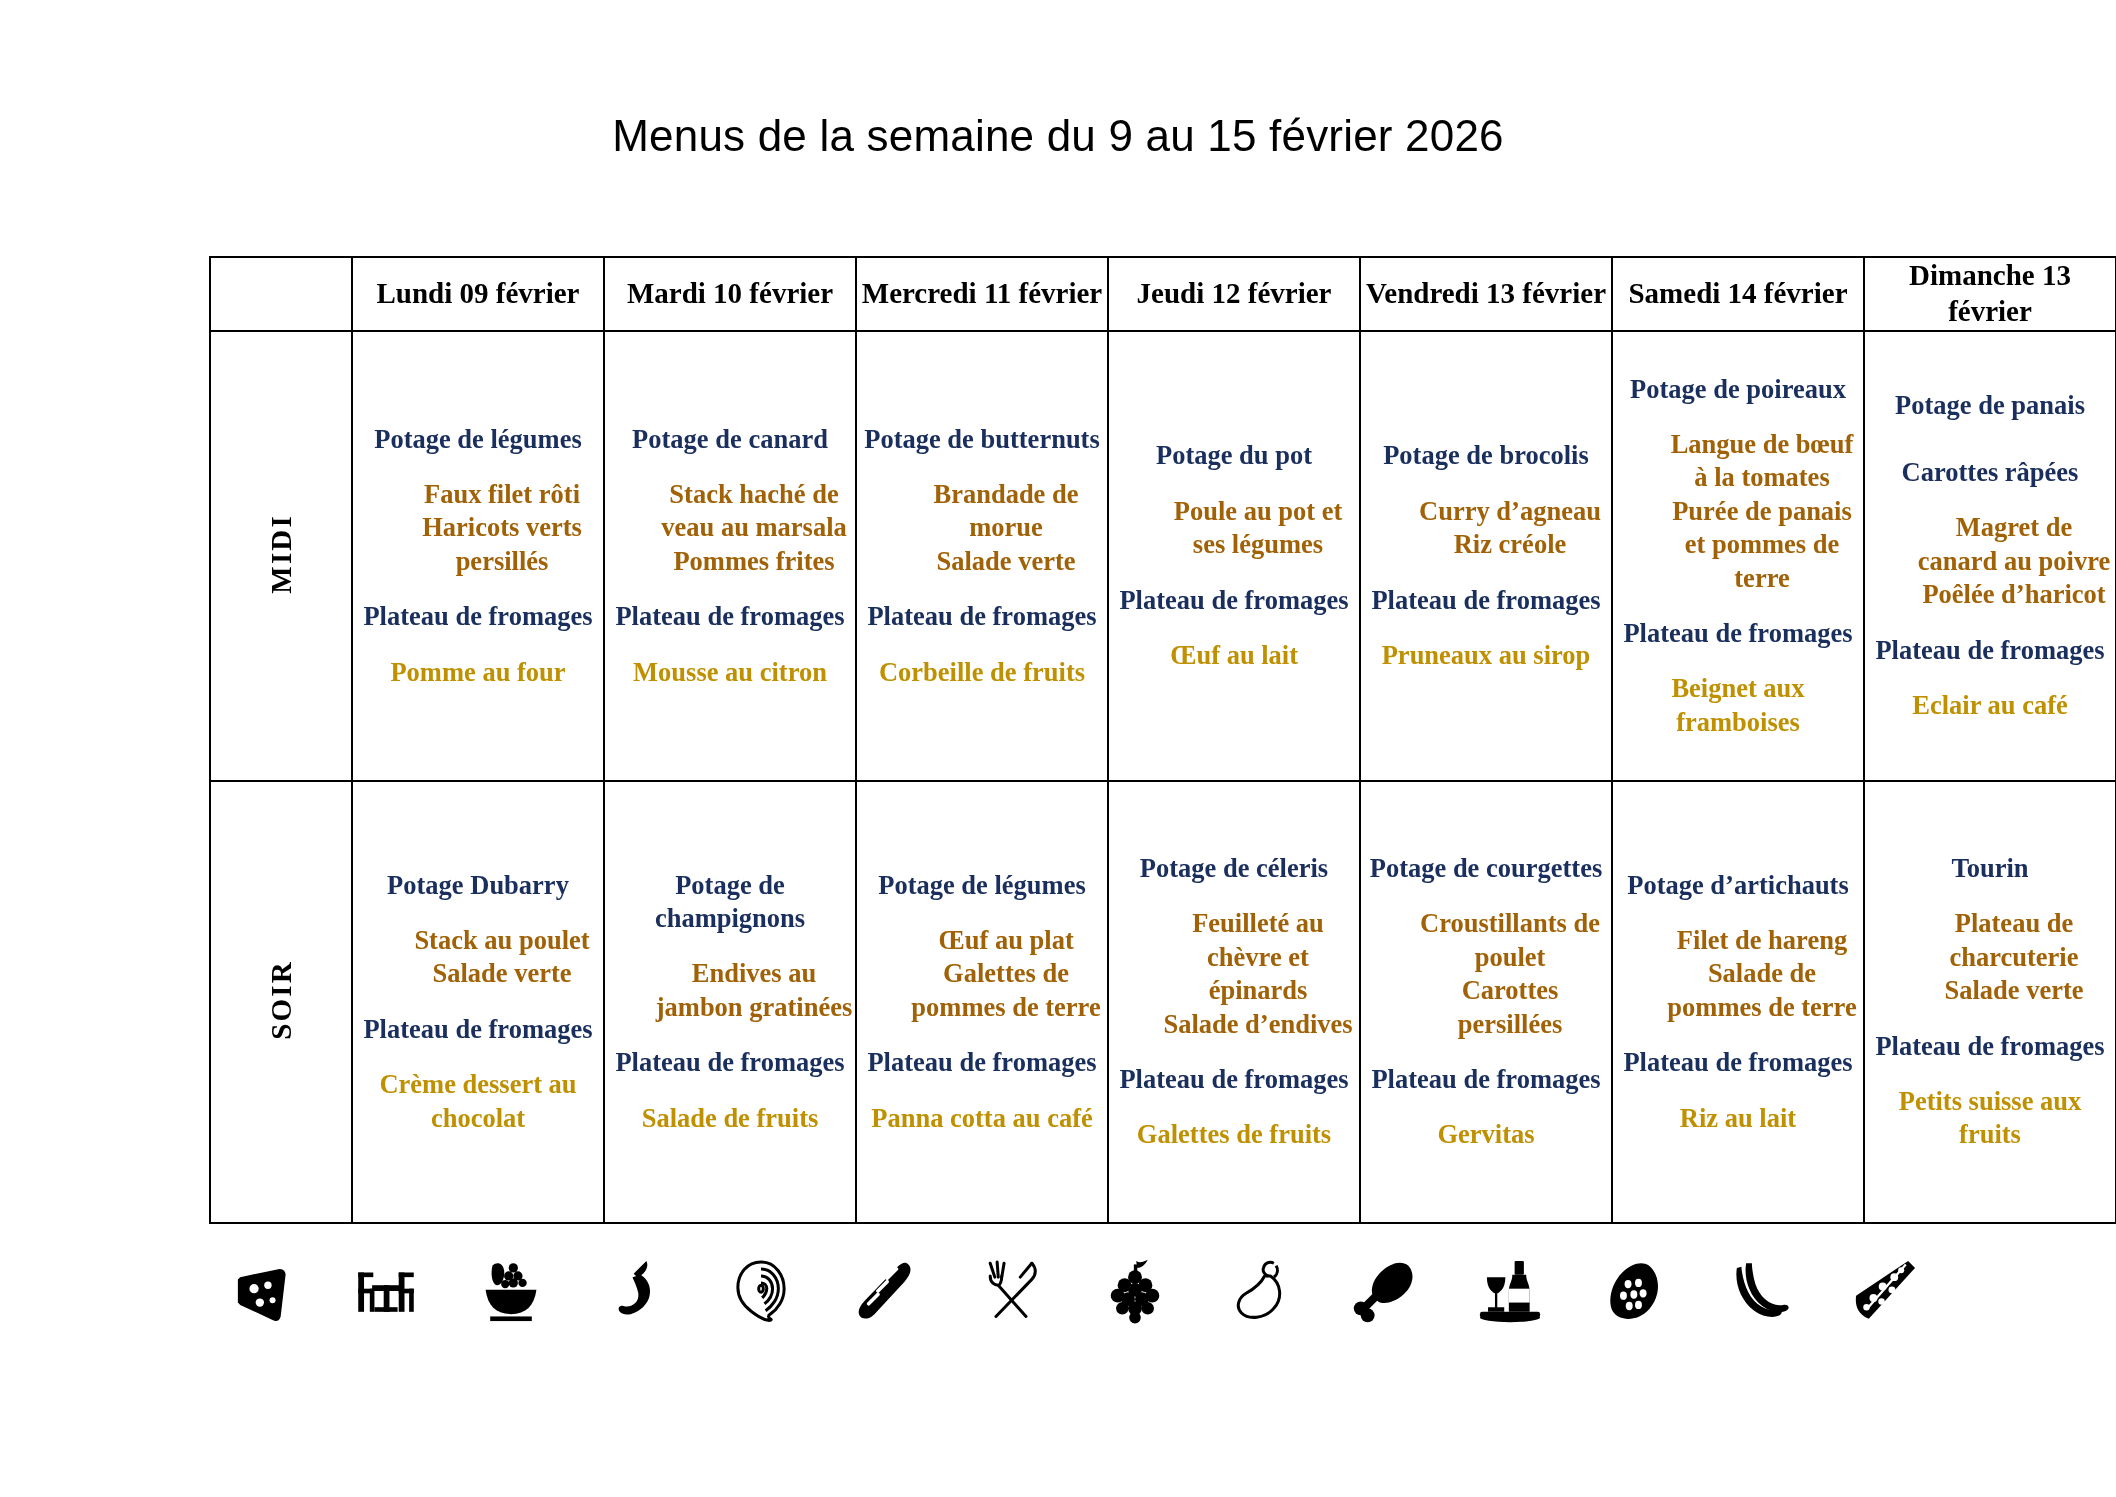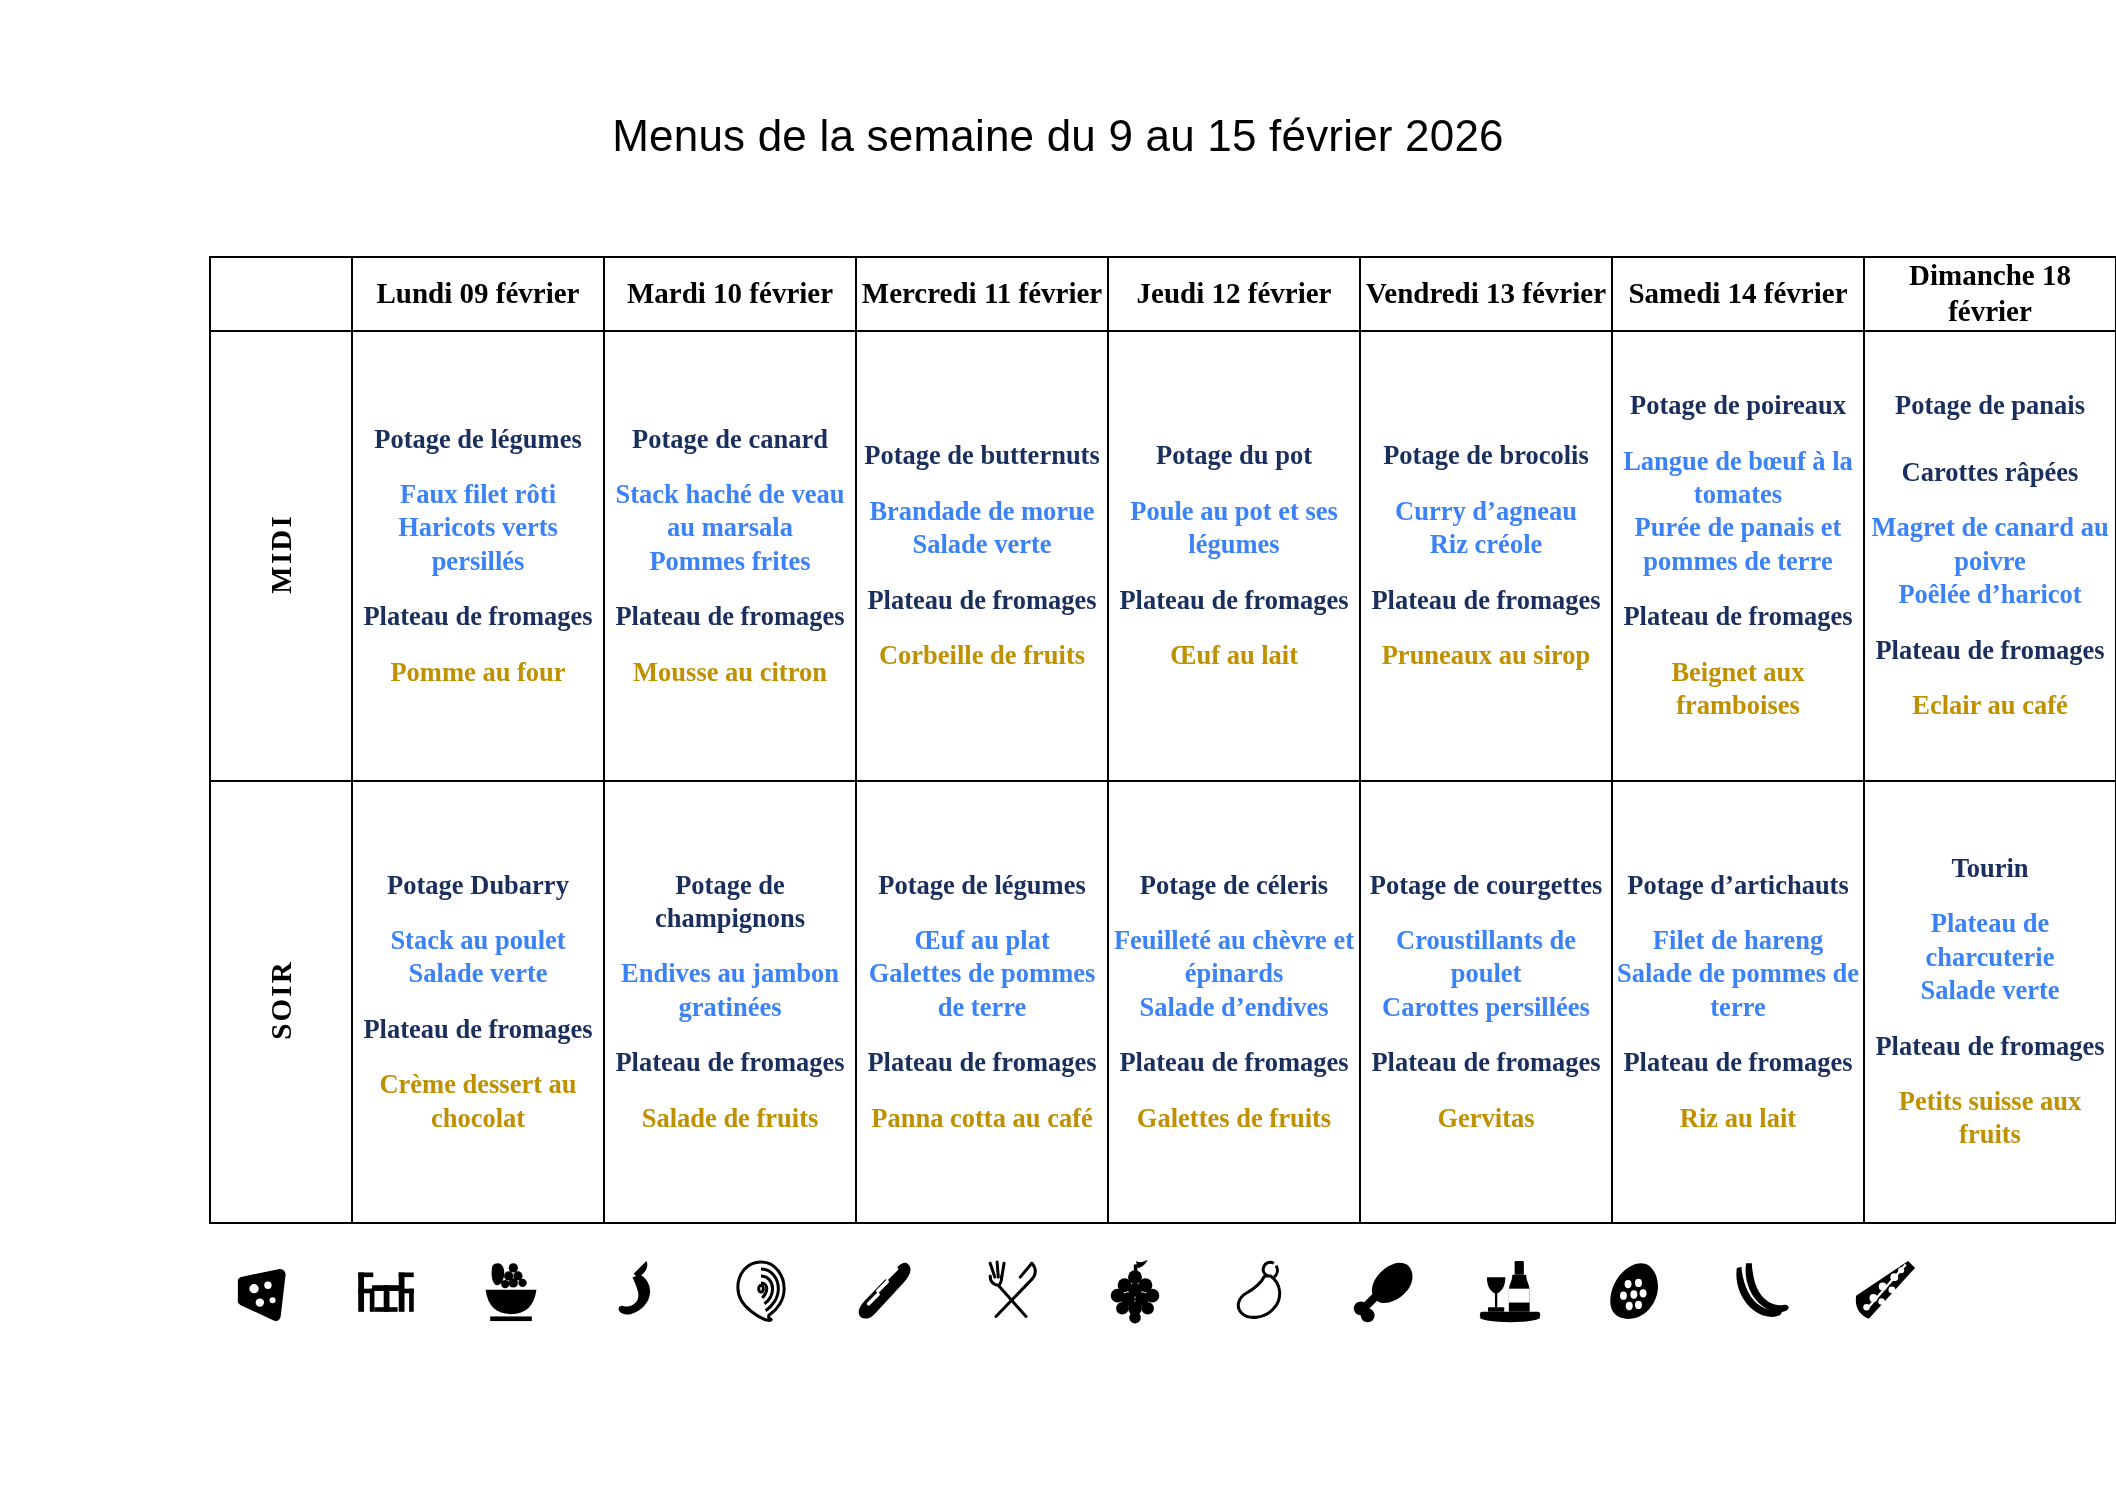--- a/index.html
+++ b/index.html
@@ -109,21 +109,21 @@
     font-size: 26.5px;
     font-weight: 700;
     line-height: 1.26;
     text-align: center;
     margin: 0;
     padding: 0 2px;
     white-space: pre-line;
   }
   .course + .course { margin-top: 22px; }
   .course.starter { color: #1a2f5e; }
-  .course.main    { color: #3b82f6; }
+  .course.main    { color: #a16207; margin-left: 48px; }
   .course.cheese  { color: #1a2f5e; }
   .course.dessert { color: #bf9000; }
 
   
   tr.row-midi td { height: 448px; }
   tr.row-soir td { height: 440px; }
 
   
   .footnote {
     width: 1906px;
@@ -182,21 +182,21 @@
       </colgroup>
       <thead>
         <tr>
           <th class="hdr-blank"></th>
           <th class="day-head">Lundi 09 février</th>
           <th class="day-head">Mardi 10 février</th>
           <th class="day-head">Mercredi 11 février</th>
           <th class="day-head">Jeudi 12 février</th>
           <th class="day-head">Vendredi 13 février</th>
           <th class="day-head">Samedi 14 février</th>
-          <th class="day-head">Dimanche 18 février</th>
+          <th class="day-head">Dimanche 13 février</th>
         </tr>
       </thead>
       <tbody>
         <tr class="row-midi">
           <td class="daypart">
             <span class="daypart-label">MIDI</span>
           </td>
 
           <td class="menu-cell">
             <div class="cell-inner">

